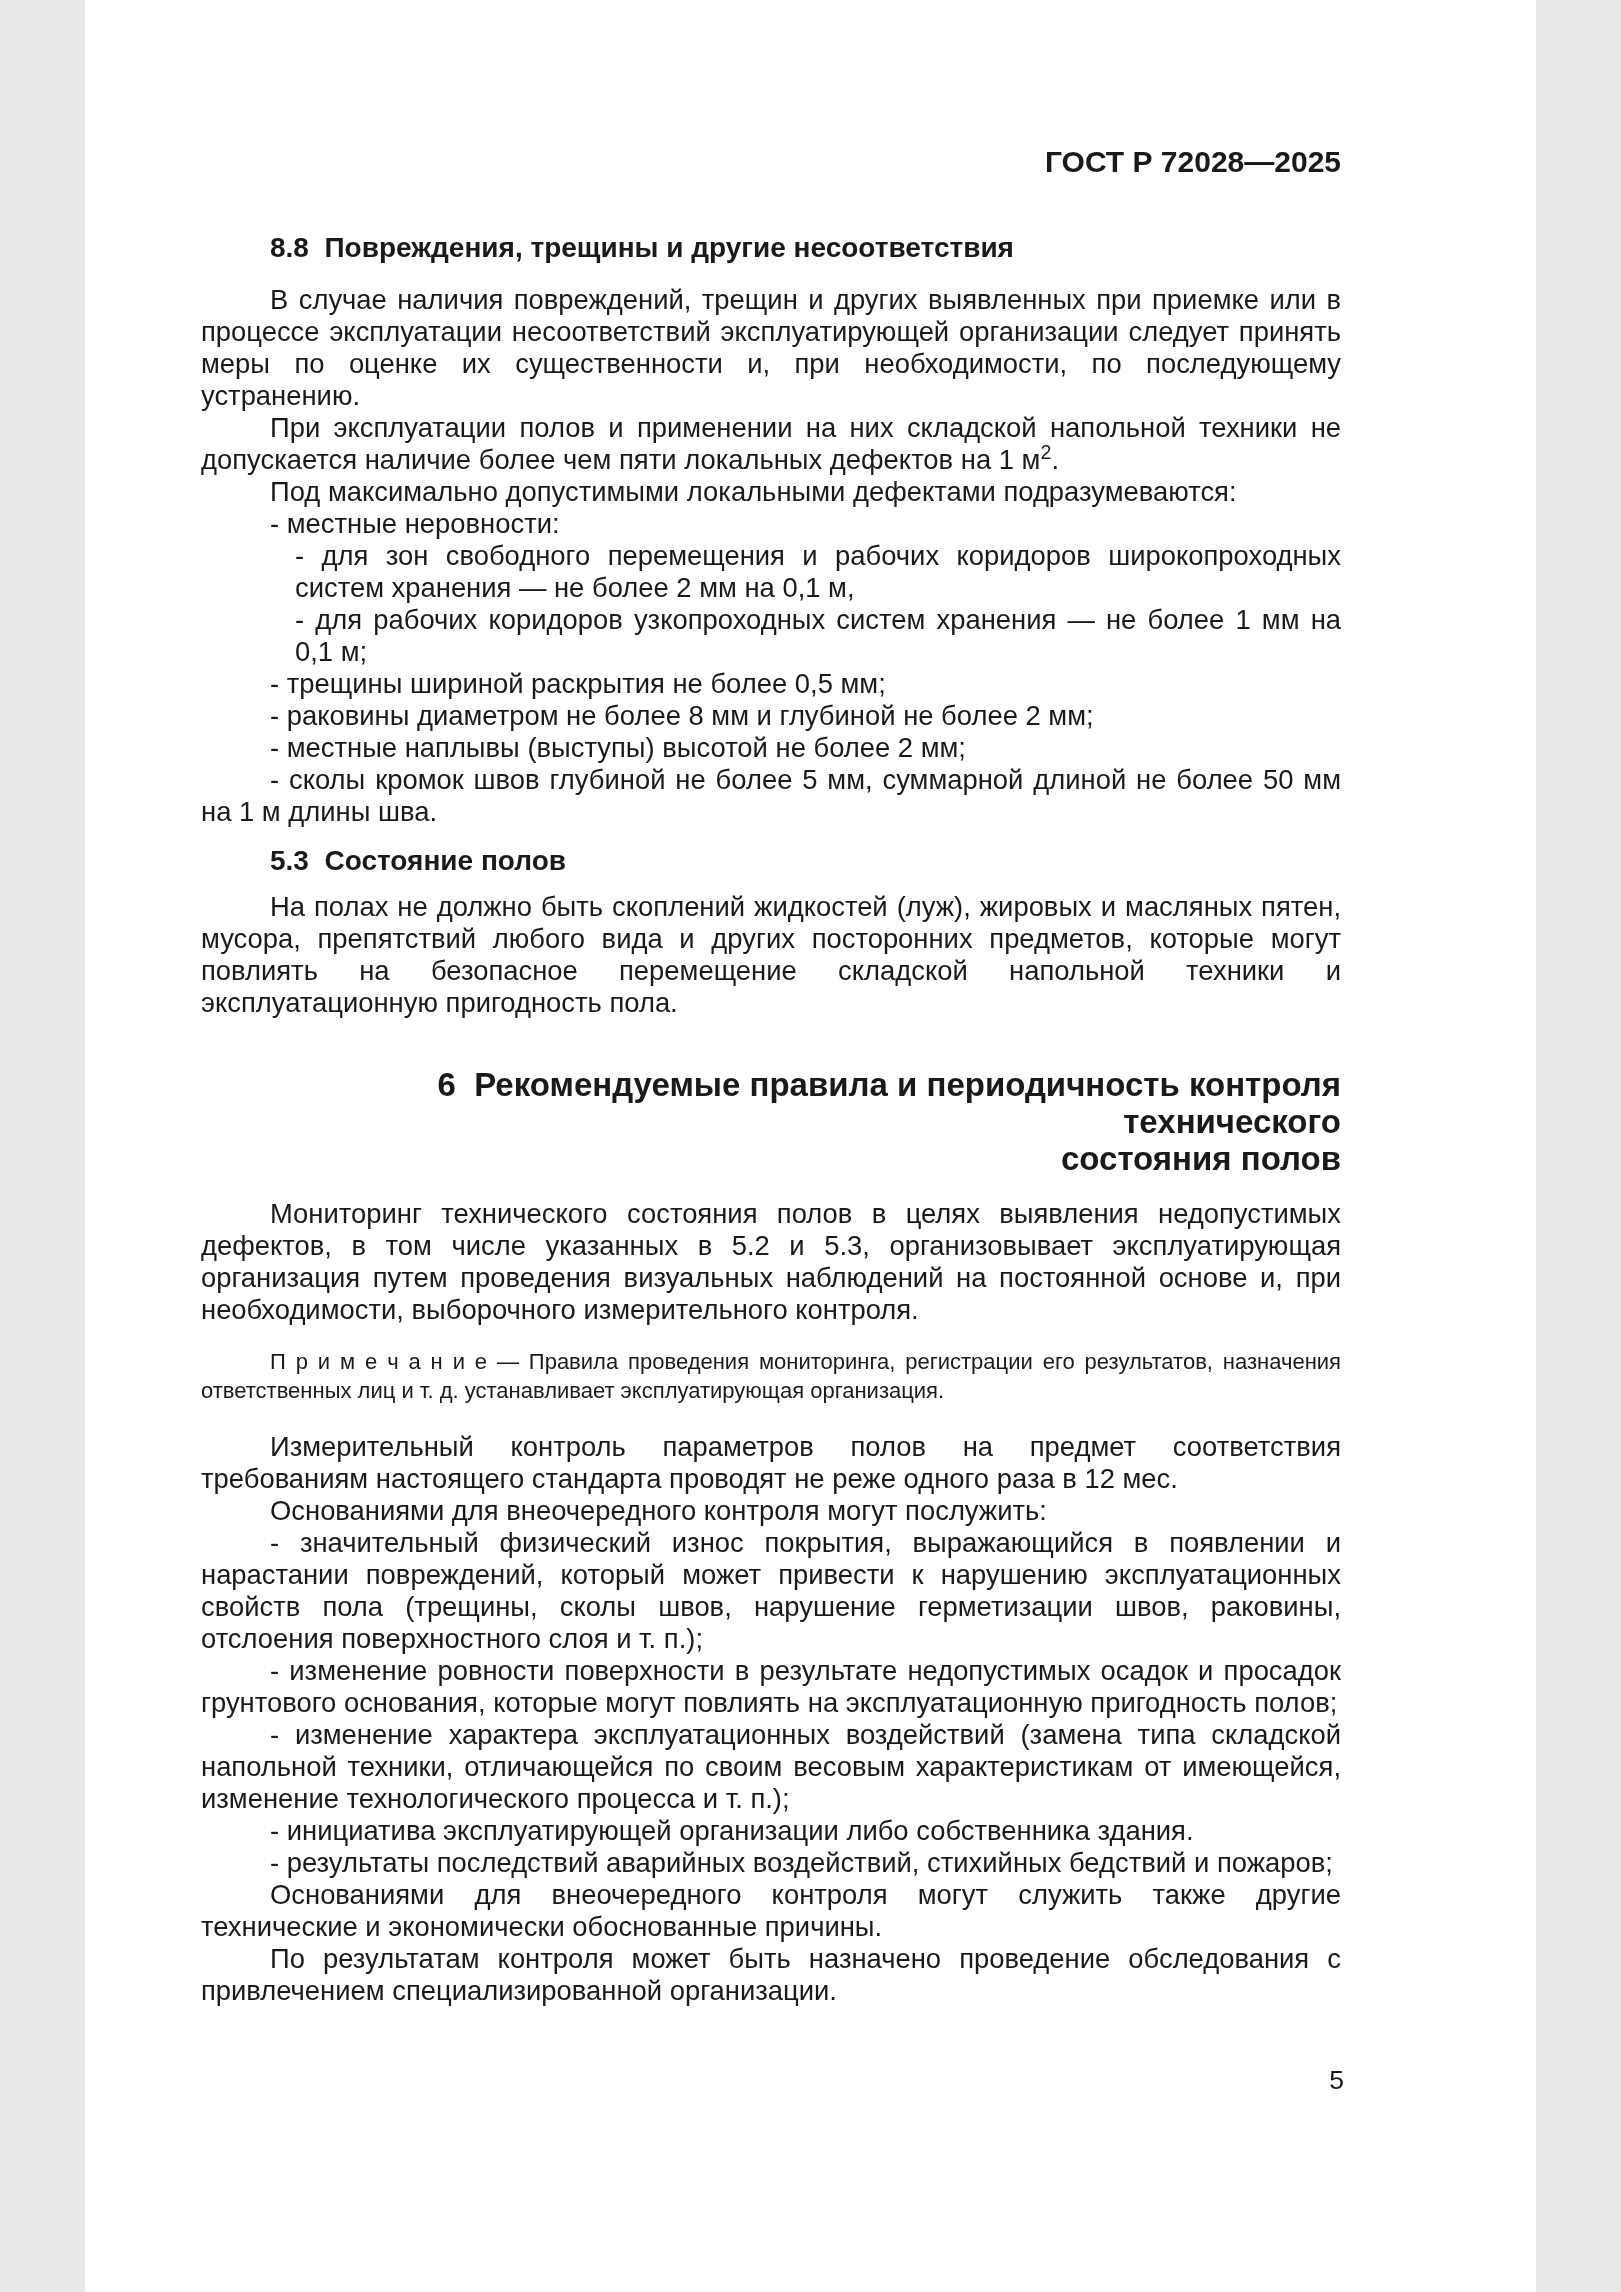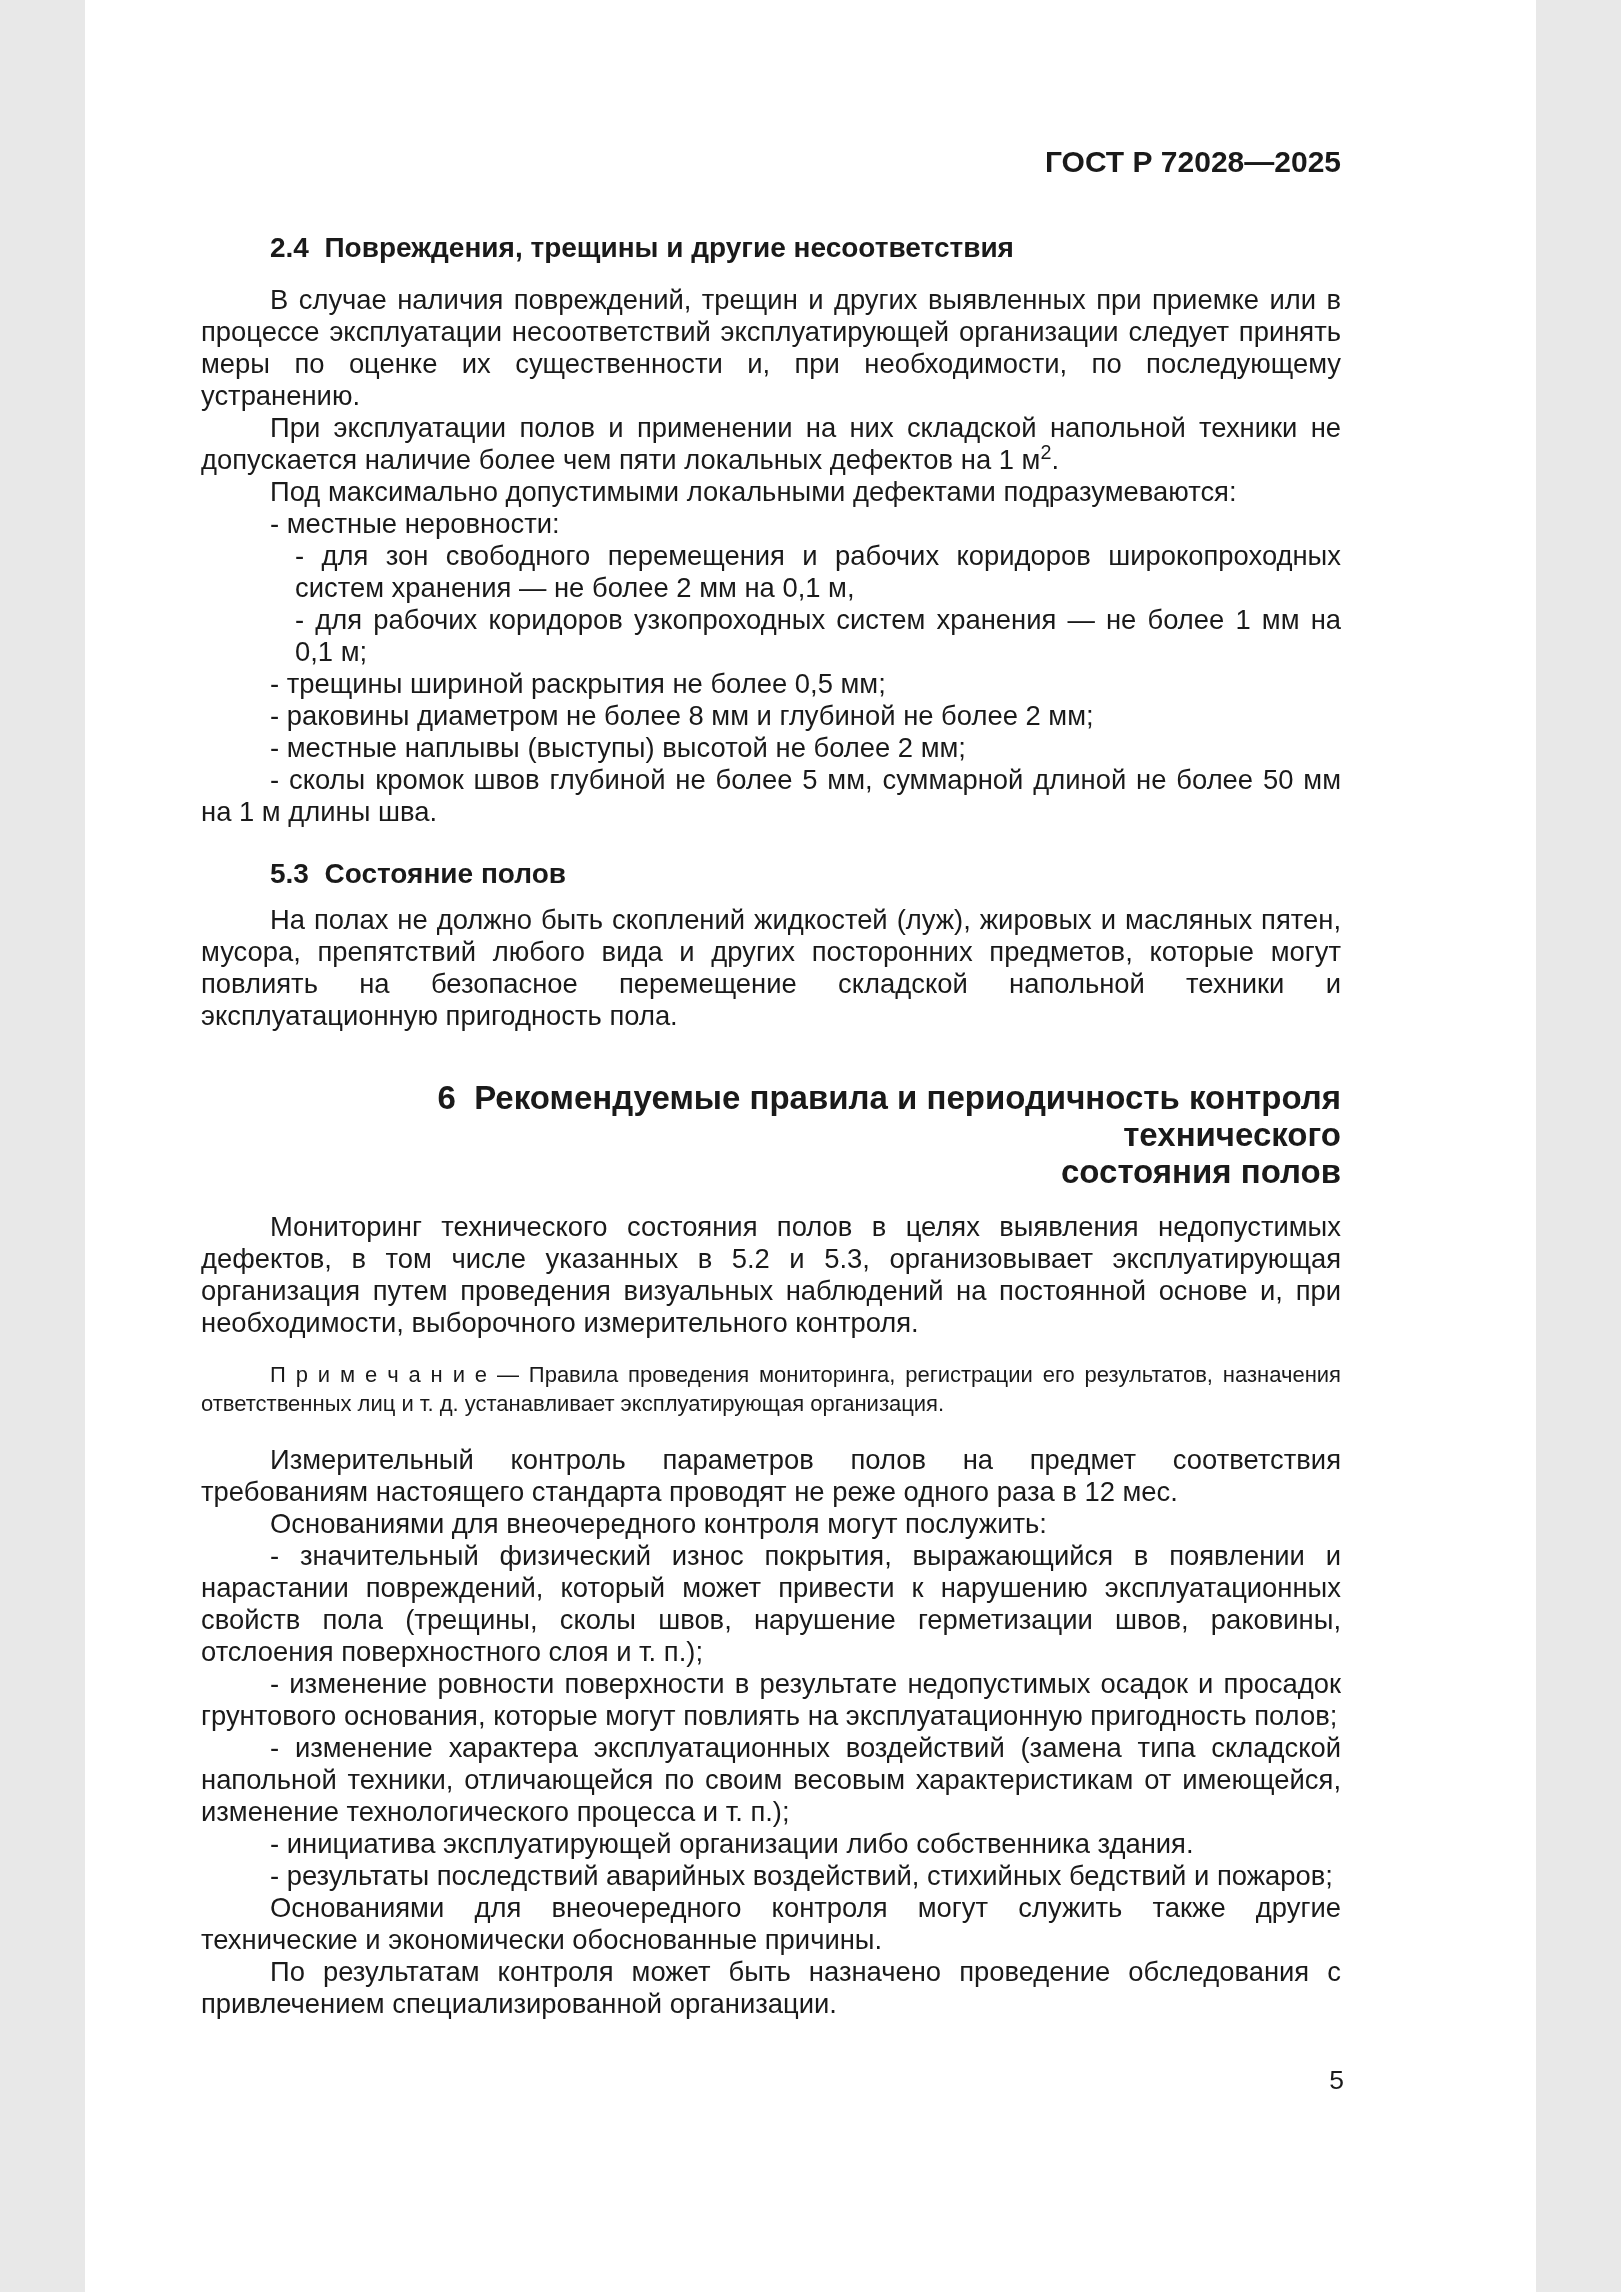--- a/index.html
+++ b/index.html
@@ -35,21 +35,21 @@
   }
   .block.h2 {
     font-weight: bold;
     font-size: 28px;
     text-align: left;
     text-indent: 0;
     margin: 55px 0 19.6px 69px;
     white-space: pre-wrap;
   }
   .block.h2.tight {
-    margin-top: 30px;
+    margin-top: 17px;
     margin-bottom: 14.7px;
   }
   .block.h1 {
     font-weight: bold;
     font-size: 33px;
     line-height: 37px;
     text-align: right;
     text-indent: 0;
     margin: 47px 0 20.6px 69px;
     white-space: pre-wrap;
@@ -77,21 +77,21 @@
     text-align: right;
   }
 </style>
 </head>
 <body>
 
 <div class="page">
   <div class="doc-header">ГОСТ Р 72028—2025</div>
 
   <div>
-      <div class="block h2">2.4  Повреждения, трещины и другие несоответствия</div>
+      <div class="block h2">8.8  Повреждения, трещины и другие несоответствия</div>
       <div class="block para">В случае наличия повреждений, трещин и других выявленных при приемке или в процессе эксплуатации несоответствий эксплуатирующей организации следует принять меры по оценке их существенности и, при необходимости, по последующему устранению.</div>
       <div class="block para">При эксплуатации полов и применении на них складской напольной техники не допускается наличие более чем пяти локальных дефектов на 1 м<sup>2</sup>.</div>
       <div class="block para">Под максимально допустимыми локальными дефектами подразумеваются:</div>
       <div class="block para">- местные неровности:</div>
       <div class="block li2">- для зон свободного перемещения и рабочих коридоров широкопроходных систем хранения — не более 2 мм на 0,1 м,</div>
       <div class="block li2">- для рабочих коридоров узкопроходных систем хранения — не более 1 мм на 0,1 м;</div>
       <div class="block para">- трещины шириной раскрытия не более 0,5 мм;</div>
       <div class="block para">- раковины диаметром не более 8 мм и глубиной не более 2 мм;</div>
       <div class="block para">- местные наплывы (выступы) высотой не более 2 мм;</div>
       <div class="block para">- сколы кромок швов глубиной не более 5 мм, суммарной длиной не более 50 мм на 1 м длины шва.</div>

